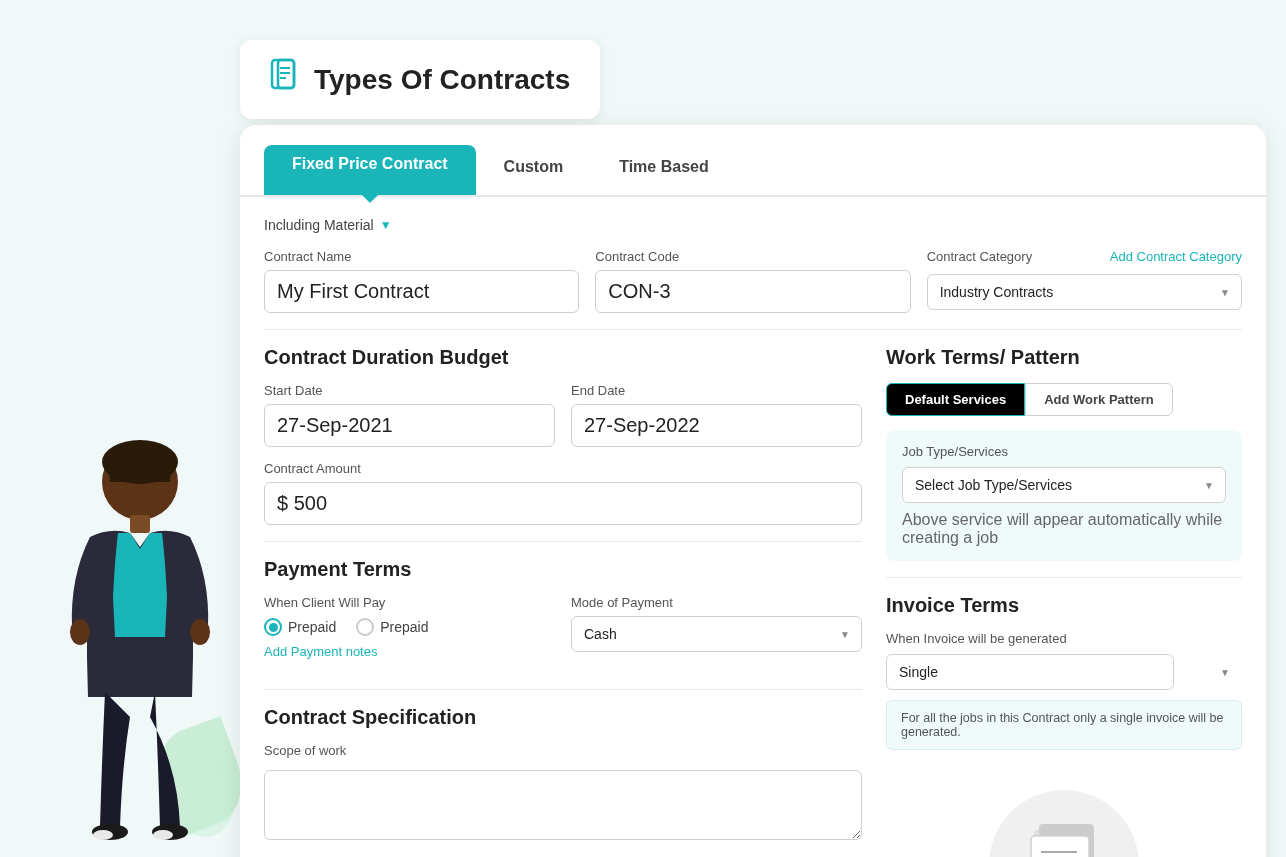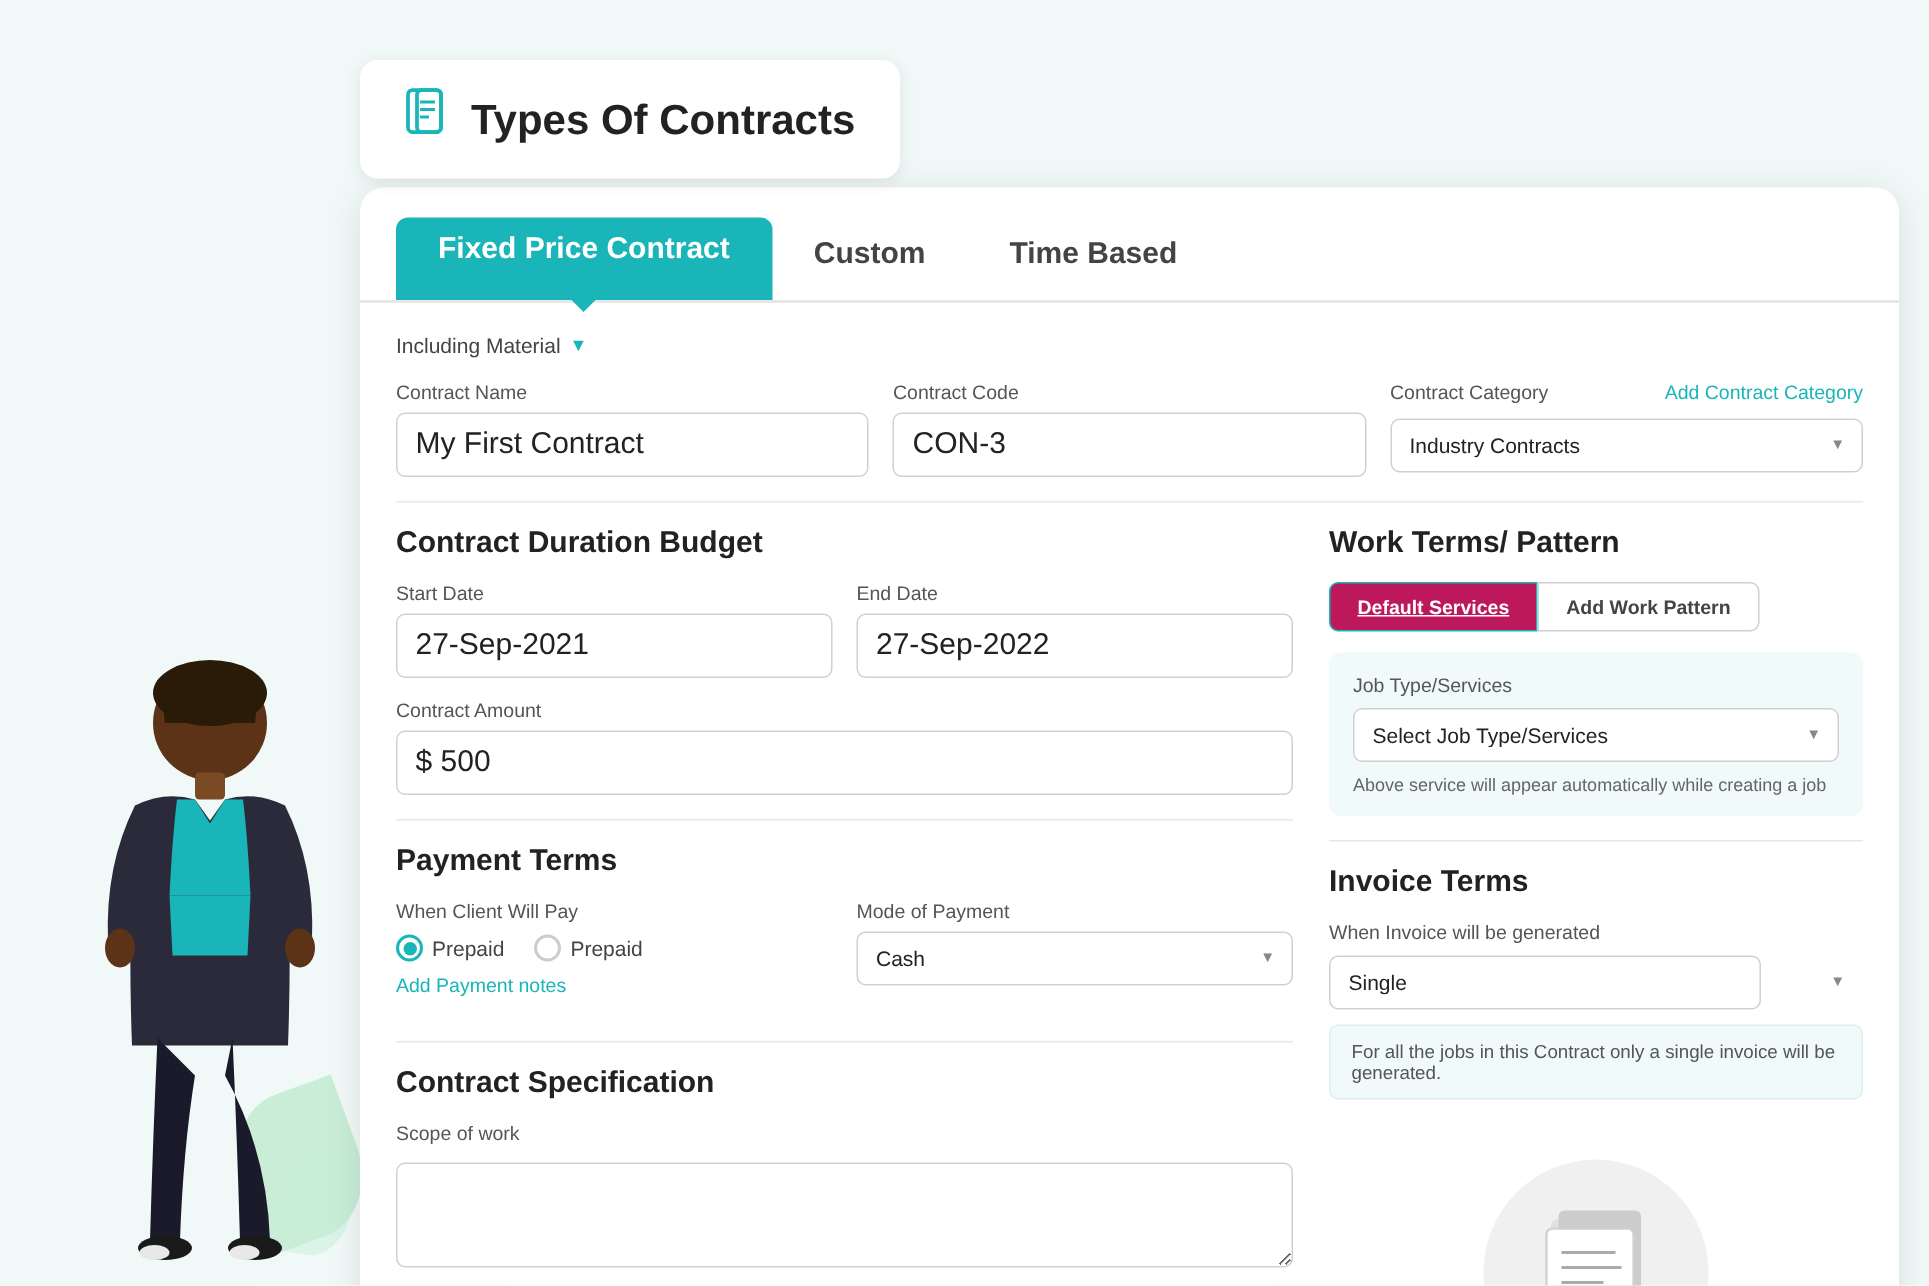--- a/index.html
+++ b/index.html
@@ -85,21 +85,21 @@
     
     .tabs-row {
       display: flex;
       align-items: center;
       padding: 20px 24px 0 24px;
       gap: 0;
       border-bottom: 2px solid #e8e8e8;
     }
     .tab {
       padding: 10px 28px 16px 28px;
-      font-size: 20px;
+      font-size: 16px;
       font-weight: 600;
       cursor: pointer;
       color: #444;
       position: relative;
       border: none;
       background: none;
       text-align: center;
     }
     .tab.active {
       background: #1ab5b8;
@@ -225,24 +225,23 @@
     .wt-tab {
       padding: 8px 18px;
       border: 1.5px solid #d0d0d0;
       background: white;
       font-size: 13px;
       font-weight: 600;
       cursor: pointer;
       color: #444;
     }
     .wt-tab.active {
-      background: #be185d;
+      background: #000000;
       color: white;
       border-color: #1ab5b8;
-      text-decoration: underline;
     }
     .wt-tab:first-child { border-radius: 6px 0 0 6px; }
     .wt-tab:last-child { border-radius: 0 6px 6px 0; }
 
     .job-type-box {
       background: #f0fafa;
       border-radius: 8px;
       padding: 14px 16px;
     }
     .job-type-label {
@@ -250,21 +249,21 @@
       color: #555;
       margin-bottom: 8px;
     }
     .job-select-wrapper {
       position: relative;
     }
     .job-select-wrapper select {
       width: 100%;
     }
     .job-type-note {
-      font-size: 12px;
+      font-size: 16px;
       color: #666;
       margin-top: 8px;
     }
 
     
     .payment-section {
       margin-top: 0;
     }
     .when-pay-label {
       font-size: 13px;

